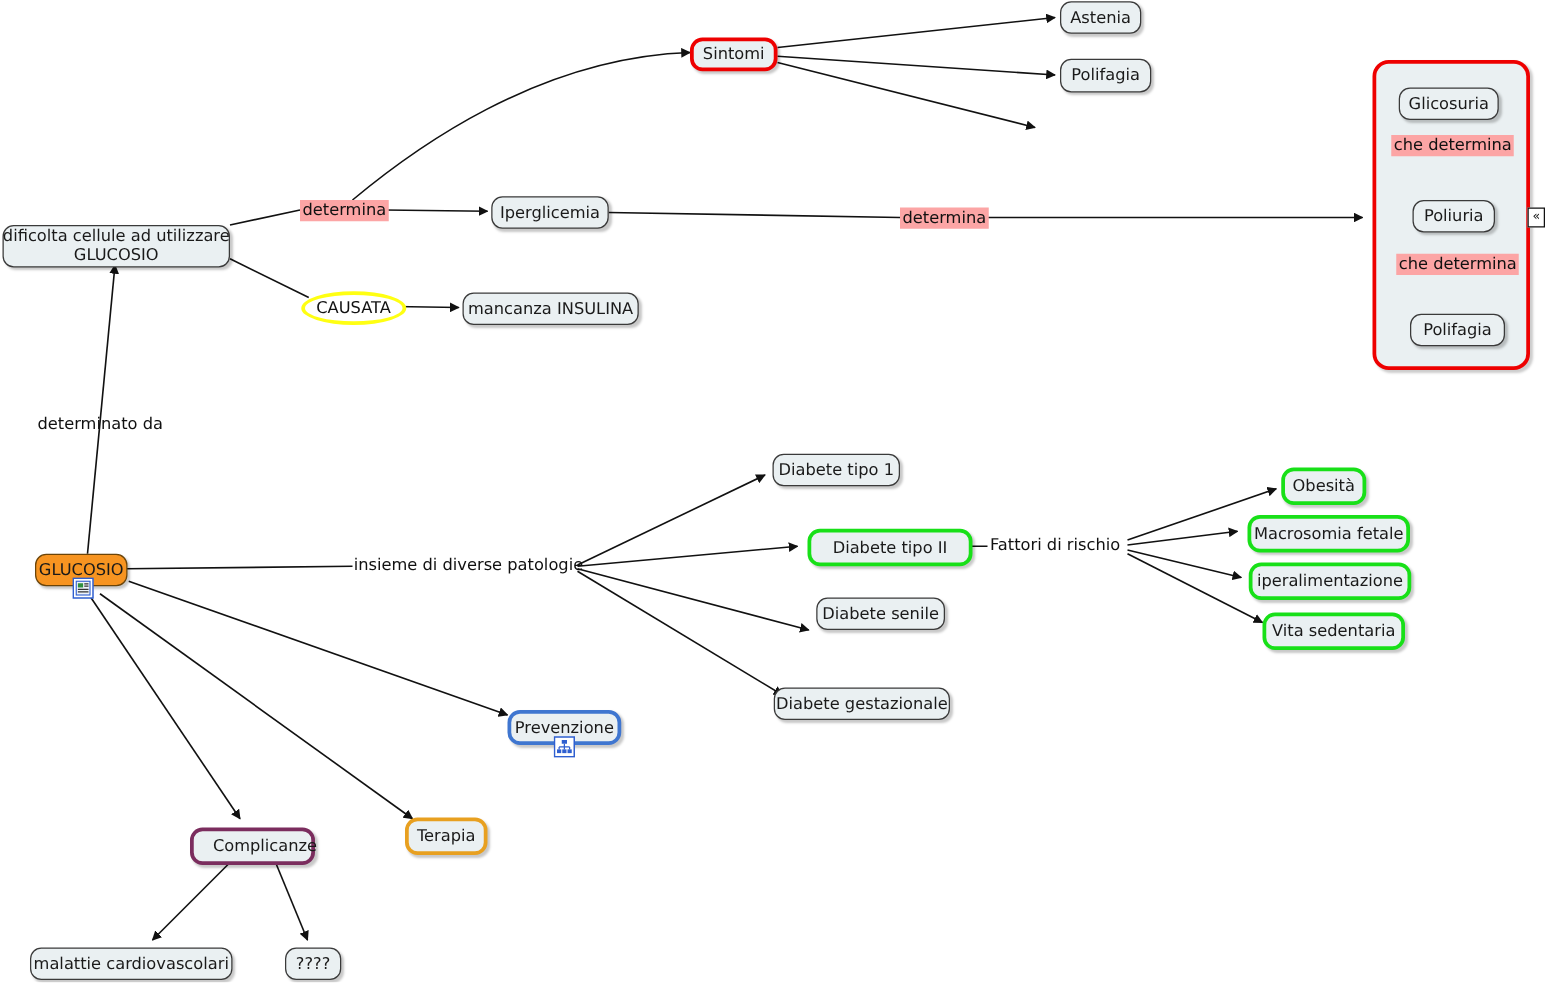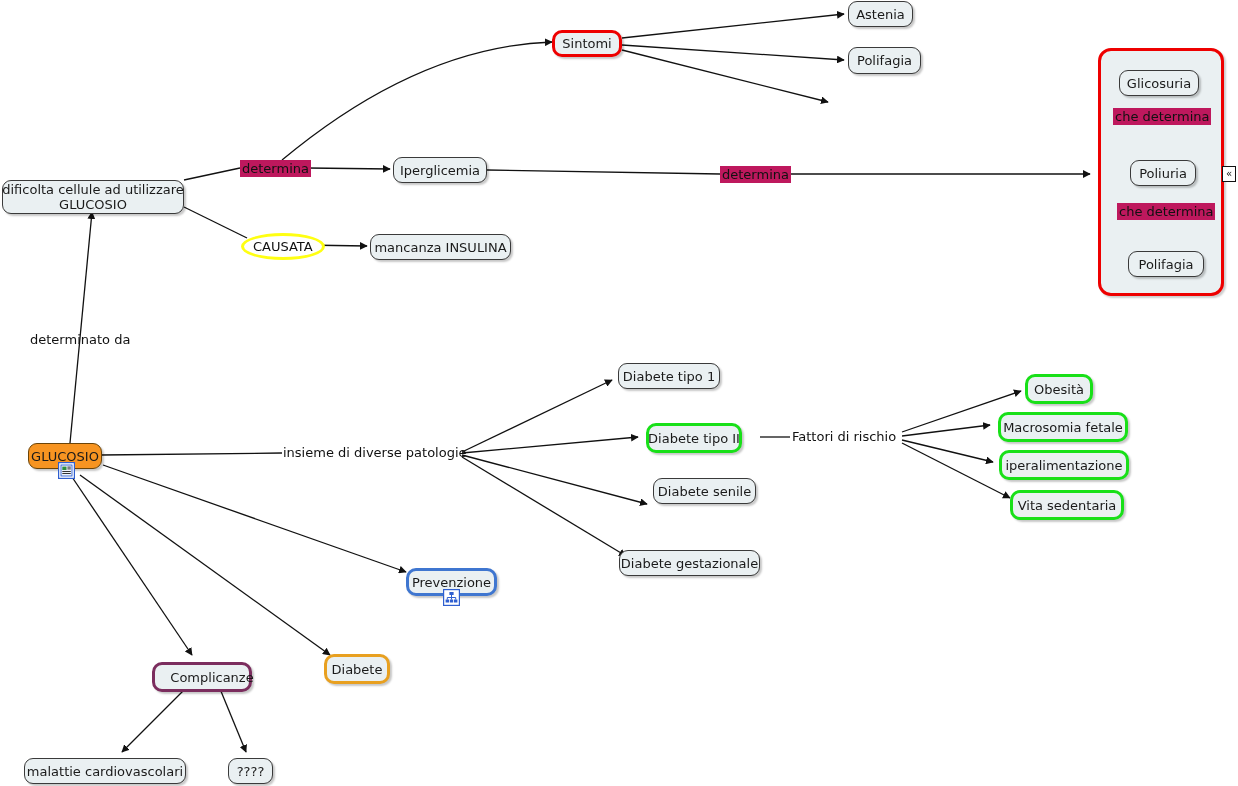--- a/index.html
+++ b/index.html
@@ -76,21 +76,21 @@
     color: #111;
     background: transparent;
     white-space: pre;
     z-index: 4;
   }
   .hilabel {
     position: absolute;
     font-size: 13px;
     line-height: 15px;
     color: #111;
-    background: #be185d;
+    background: #fca5a5;
     padding: 1px 2px;
     white-space: pre;
     z-index: 4;
   }
   .ellipselabel {
     position: absolute;
     font-size: 13px;
     line-height: 15px;
     color: #111;
     background: #ffffff;
@@ -239,21 +239,21 @@
       <rect x="4.3" y="4.6" width="4.2" height="3.4" fill="#2f8f3f"></rect>
       <rect x="9.4" y="4.6" width="3.4" height="1" fill="#333"></rect>
       <rect x="9.4" y="6.4" width="3.4" height="1" fill="#333"></rect>
       <rect x="4.3" y="9" width="8.5" height="1" fill="#333"></rect>
       <rect x="4.3" y="11" width="8.5" height="1" fill="#333"></rect>
     </svg>
   </div>
 
   <div class="node" style="left:618px; top:363px; width:102px; height:26px;">Diabete tipo 1</div>
 
-  <div class="node green" style="left:646px; top:423px; width:96px; height:30px;">Diabete tipo II</div>
+  <div class="node green" style="left:646px; top:423px; width:132px; height:30px;">Diabete tipo II</div>
 
   <div class="node" style="left:653px; top:478px; width:103px; height:26px;">Diabete senile</div>
 
   <div class="node" style="left:619px; top:550px; width:141px; height:26px;">Diabete gestazionale</div>
 
   <div class="node green" style="left:1025px; top:374px; width:68px; height:30px;">Obesità</div>
 
   <div class="node green" style="left:998px; top:412px; width:130px; height:30px;">Macrosomia fetale</div>
 
   <div class="node green" style="left:999px; top:450px; width:130px; height:30px;">iperalimentazione</div>
@@ -266,21 +266,21 @@
     <svg viewBox="0 0 17 17" width="17" height="17" xmlns="http://www.w3.org/2000/svg">
       <rect x="0.5" y="0.5" width="16" height="16" fill="#ffffff" stroke="#2f5fd0" stroke-width="1.4"></rect>
       <rect x="6.4" y="3" width="4.2" height="3" fill="#2f5fd0"></rect>
       <path d="M 8.5 6 L 8.5 8.5 M 4.3 8.5 L 12.7 8.5 M 4.3 8.5 L 4.3 10.5 M 8.5 8.5 L 8.5 10.5 M 12.7 8.5 L 12.7 10.5" stroke="#2f5fd0" stroke-width="1" fill="none"></path>
       <rect x="2.6" y="10.5" width="3.4" height="3" fill="#2f5fd0"></rect>
       <rect x="6.8" y="10.5" width="3.4" height="3" fill="#2f5fd0"></rect>
       <rect x="11" y="10.5" width="3.4" height="3" fill="#2f5fd0"></rect>
     </svg>
   </div>
 
-  <div class="node orange-br" style="left:324px; top:654px; width:66px; height:30px;">Diabete</div>
+  <div class="node orange-br" style="left:324px; top:654px; width:66px; height:30px;">Terapia</div>
 
   <div class="node purple" style="left:152px; top:662px; width:100px; height:30px;padding-left:20px;">Complicanze</div>
 
   <div class="node" style="left:24px; top:758px; width:162px; height:26px;">malattie cardiovascolari</div>
 
   <div class="node" style="left:228px; top:758px; width:45px; height:26px;">????</div>
 
   <div class="hilabel" style="left:240px; top:160px;">determina</div>
 
   <div class="hilabel" style="left:720px; top:166px;">determina</div>

